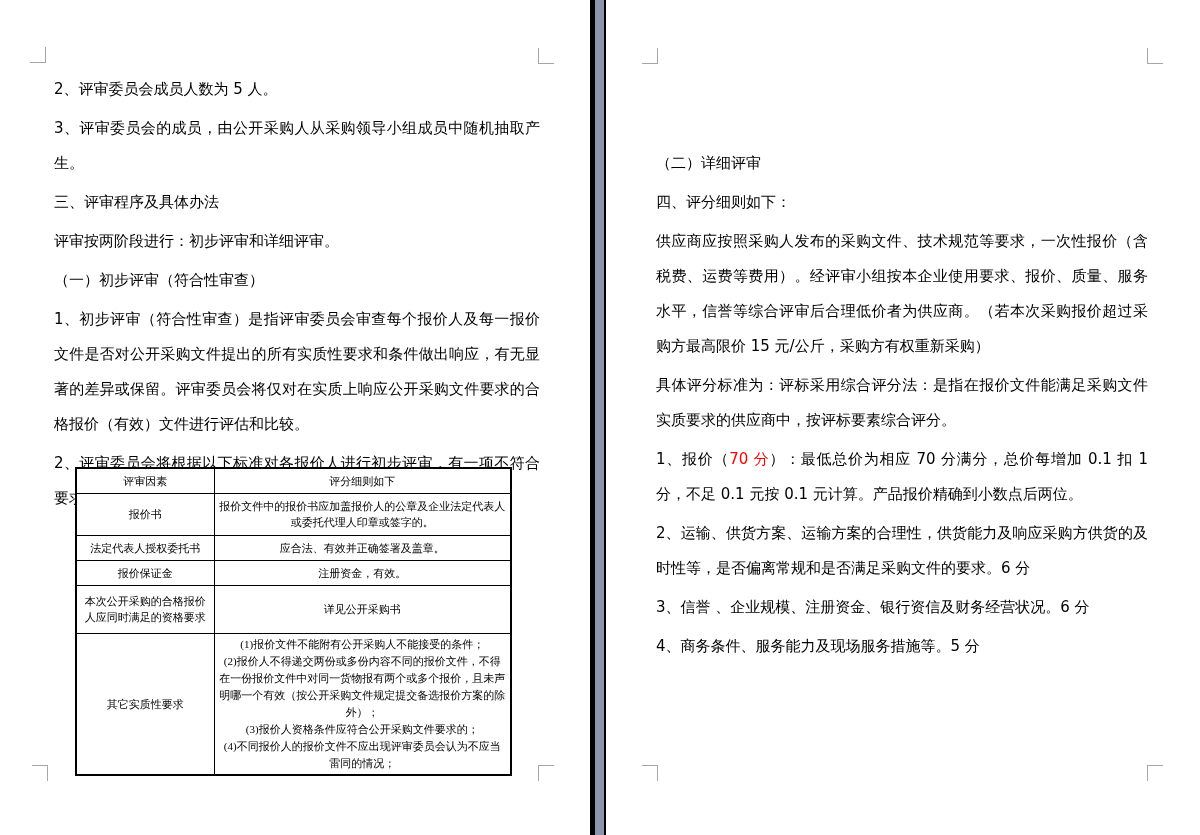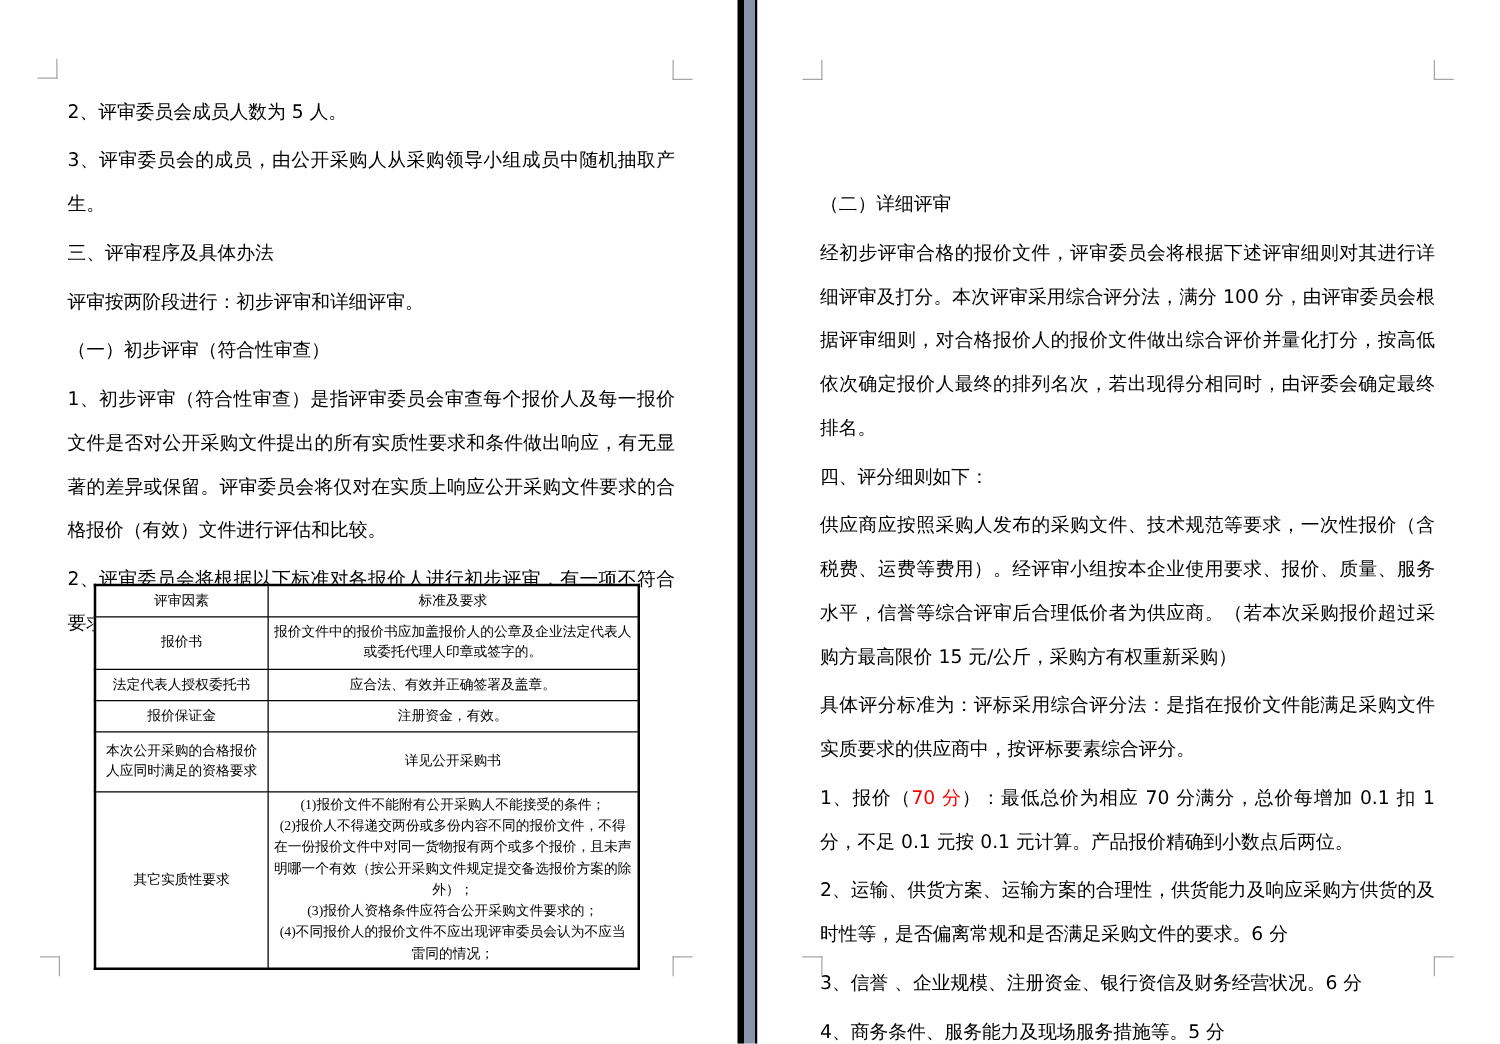--- a/index.html
+++ b/index.html
@@ -54,21 +54,21 @@
     <p>评审按两阶段进行：初步评审和详细评审。</p>
     <p>（一）初步评审（符合性审查）</p>
     <p>1、初步评审（符合性审查）是指评审委员会审查每个报价人及每一报价文件是否对公开采购文件提出的所有实质性要求和条件做出响应，有无显著的差异或保留。评审委员会将仅对在实质上响应公开采购文件要求的合格报价（有效）文件进行评估和比较。</p>
     <p>2、评审委员会将根据以下标准对各报价人进行初步评审，有一项不符合要求的，作否决报价处理，不进入详细评审。</p>
   </div>
 
   <table id="left-table" class="doc-table">
     <tbody>
         <tr style="height:25px;">
       <th style="width:138px;">评审因素</th>
-      <th>标准及要求</th>
+      <th>评分细则如下</th>
     </tr>
     <tr style="height:42px;">
       <td>报价书</td>
       <td>报价文件中的报价书应加盖报价人的公章及企业法定代表人或委托代理人印章或签字的。</td>
     </tr>
     <tr style="height:25px;">
       <td>法定代表人授权委托书</td>
       <td>应合法、有效并正确签署及盖章。</td>
     </tr>
     <tr style="height:25px;">
@@ -91,21 +91,20 @@
   </tbody>
     </table>
 </div>
 
 <div id="page-divider" style="background: linear-gradient(to right, rgb(0, 0, 0) 0px, rgb(0, 0, 0) 5px, rgb(138, 148, 171) 5px, rgb(138, 148, 171) 14px, rgb(0, 0, 0) 14px, rgb(0, 0, 0) 16px);"></div>
 
 <div id="page-right" class="page">
 
   <div id="right-flow" class="flow">
     <p>（二）详细评审</p>
-    <p>经初步评审合格的报价文件，评审委员会将根据下述评审细则对其进行详细评审及打分。本次评审采用综合评分法，满分 100 分，由评审委员会根据评审细则，对合格报价人的报价文件做出综合评价并量化打分，按高低依次确定报价人最终的排列名次，若出现得分相同时，由评委会确定最终排名。</p>
     <p class="mt10">四、评分细则如下：</p>
     <p>供应商应按照采购人发布的采购文件、技术规范等要求，一次性报价（含税费、运费等费用）。经评审小组按本企业使用要求、报价、质量、服务水平，信誉等综合评审后合理低价者为供应商。（若本次采购报价超过采购方最高限价 15 元/公斤，采购方有权重新采购）</p>
     <p>具体评分标准为：评标采用综合评分法：是指在报价文件能满足采购文件实质要求的供应商中，按评标要素综合评分。</p>
     <p><span>1、报价（</span><span class="accent-red" style="color: rgb(255, 0, 0);">70 分</span><span>）：最低总价为相应 70 分满分，总价每增加 0.1 扣 1 分，不足 0.1 元按 0.1 元计算。产品报价精确到小数点后两位。</span></p>
     <p>2、运输、供货方案、运输方案的合理性，供货能力及响应采购方供货的及时性等，是否偏离常规和是否满足采购文件的要求。6 分</p>
     <p>3、信誉 、企业规模、注册资金、银行资信及财务经营状况。6 分</p>
     <p>4、商务条件、服务能力及现场服务措施等。5 分</p>
   </div>
 </div>
 

